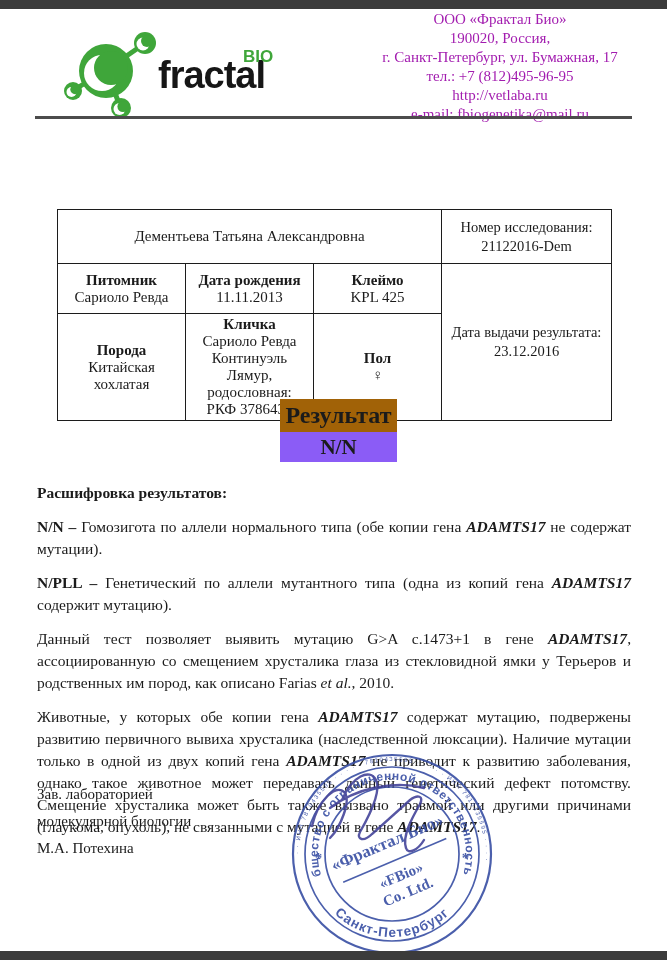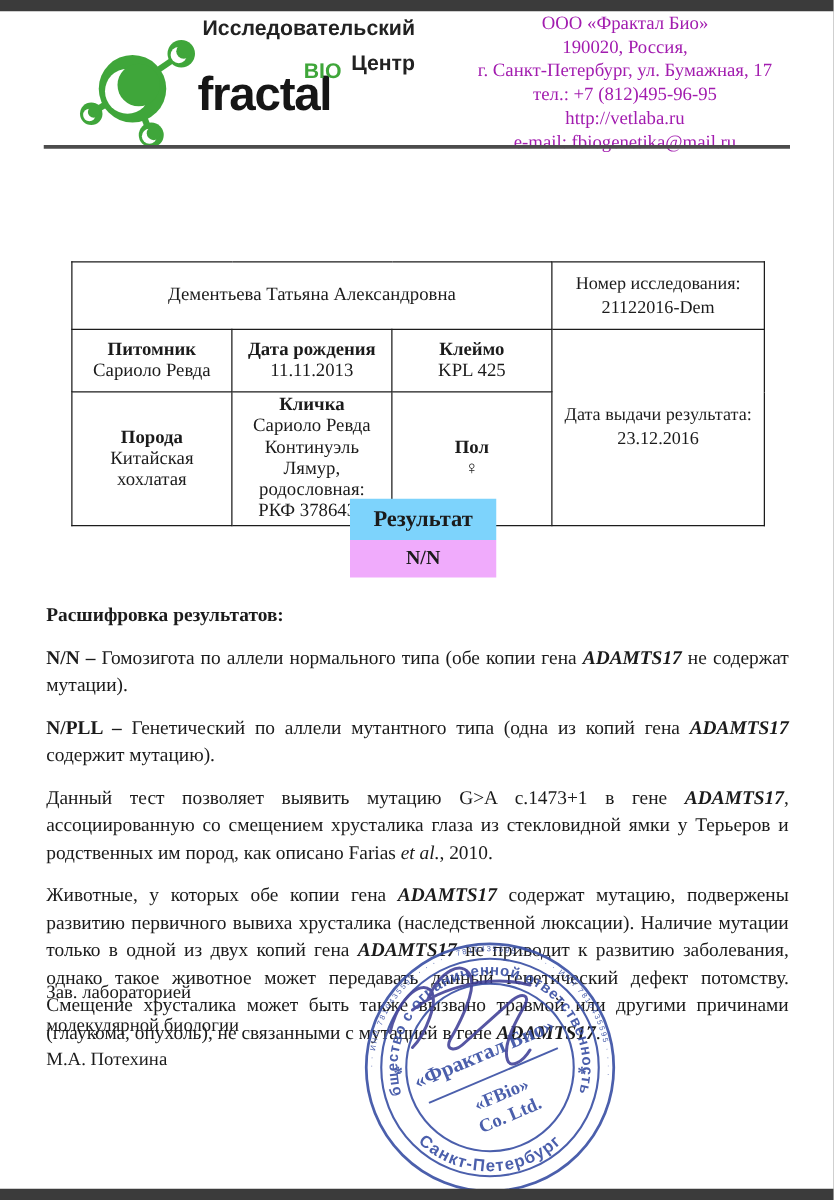--- a/index.html
+++ b/index.html
@@ -28,22 +28,22 @@
   table.info td{border:1.6px solid #1c1c1c;text-align:center;vertical-align:middle;padding:2px 5px;}
   td.c1{width:105px;} td.c2{width:206px;} td.c3{width:85px;} td.c4{width:159px;}
   tr.r1{height:54px;} tr.r2{height:50px;} tr.r3{height:70px;}
   .cell-label{font-weight:bold;display:block;}
   .cell-value{display:block;}
   td.date-cell{text-align:left;padding-left:16px;font-size:14.5px;line-height:19px;}
   td.num-cell{font-size:14.5px;line-height:19px;}
 
   
   .result{position:absolute;left:280px;top:399px;width:117px;text-align:center;font-weight:bold;}
-  .result-label{background:#7dd3fc;font-size:18px;line-height:33px;height:33px;}
-  .result-value{background:#f0abfc;font-size:16px;line-height:30px;height:30px;}
+  .result-label{background:#a16207;font-size:24px;line-height:33px;height:33px;}
+  .result-value{background:#8b5cf6;font-size:21px;line-height:30px;height:30px;}
 
   
   .expl{position:absolute;left:37px;top:470px;width:594px;font-size:15.5px;line-height:22px;
         text-align:justify;}
   .expl p{margin:12px 0 7px 0;}
   .expl .head{font-weight:bold;margin-bottom:9px;text-align:left;}
   .b{font-weight:bold;}
   .gene{font-style:italic;font-weight:600;}
   .it{font-style:italic;}
 
@@ -79,24 +79,20 @@
       <circle cx="13.5" cy="68" r="5" fill="#ffffff"></circle>
       <circle cx="17" cy="65.5" r="4.7" fill="#3fa63a"></circle>
       <circle cx="63" cy="84" r="10" fill="#3fa63a"></circle>
       <circle cx="61.5" cy="85" r="6" fill="#ffffff"></circle>
       <circle cx="65" cy="82.5" r="5.6" fill="#3fa63a"></circle>
       <text x="100" y="64" font-family="Liberation Sans, sans-serif" font-size="38" font-weight="bold" letter-spacing="-1" fill="#161616">fractal</text>
       <text x="185" y="38" font-family="Liberation Sans, sans-serif" font-size="17" font-weight="bold" fill="#3fa63a">BIO</text>
     </svg>
   </div>
 
-  <div class="center-title">
-    <div>Исследовательский</div>
-    <div>Центр</div>
-  </div>
 
   <div class="address">
     <span>ООО «Фрактал Био»</span>
     <span>190020, Россия,</span>
     <span>г. Санкт-Петербург, ул. Бумажная, 17</span>
     <span>тел.: +7 (812)495-96-95</span>
     <span>http://vetlaba.ru</span>
     <span>e-mail: fbiogenetika@mail.ru</span>
   </div>
 

